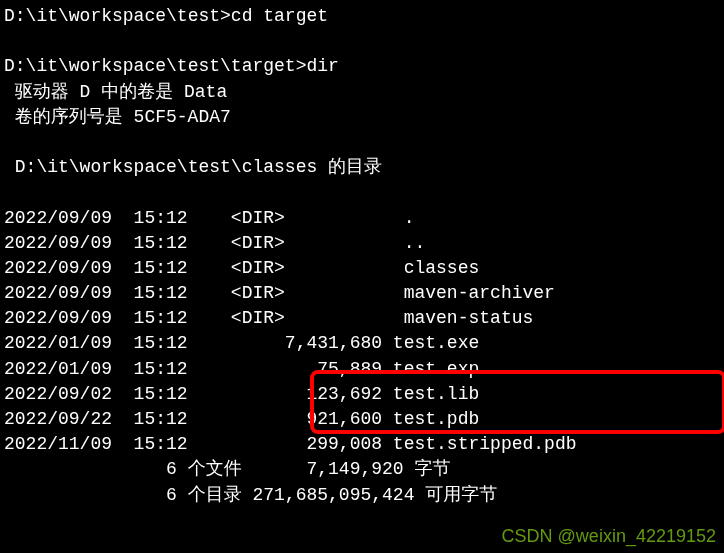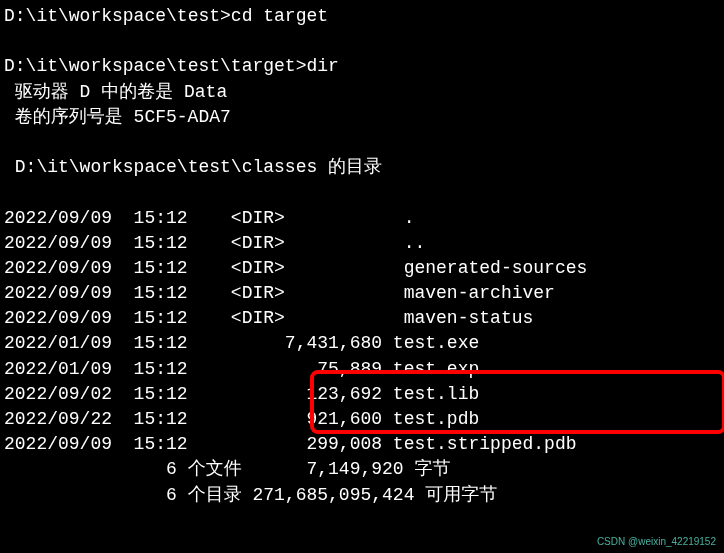--- a/index.html
+++ b/index.html
@@ -20,46 +20,46 @@
       display: block;
     }
     .highlight-box {
       position: absolute;
       border: 4px solid #ff0000;
       border-radius: 8px;
       pointer-events: none;
     }
     .watermark {
       position: absolute;
-      color: #5eead4;
-      font-size: 10px;
+      color: #84cc16;
+      font-size: 18px;
       font-family: sans-serif;
       opacity: 0.75;
     }
   </style>
 </head>
 <body>
 
 <span class="line"><span>D:\it\workspace\test&gt;</span><span>cd target</span></span>
 <span class="line"> </span>
 <span class="line"><span>D:\it\workspace\test\target&gt;</span><span>dir</span></span>
 <span class="line"> 驱动器 D 中的卷是 Data</span>
 <span class="line"> 卷的序列号是 5CF5-ADA7</span>
 <span class="line"> </span>
 <span class="line"> D:\it\workspace\test\classes 的目录</span>
 <span class="line"> </span>
 <div id="listing">
     <span class="line">2022/09/09  15:12    &lt;DIR&gt;           .</span>
     <span class="line">2022/09/09  15:12    &lt;DIR&gt;           ..</span>
-    <span class="line">2022/09/09  15:12    &lt;DIR&gt;           generated-sources</span>
+    <span class="line">2022/09/09  15:12    &lt;DIR&gt;           classes</span>
     <span class="line">2022/09/09  15:12    &lt;DIR&gt;           maven-archiver</span>
     <span class="line">2022/09/09  15:12    &lt;DIR&gt;           maven-status</span>
     <span class="line">2022/01/09  15:12         7,431,680 test.exe</span>
     <span class="line">2022/01/09  15:12            75,889 test.exp</span>
     <span class="line">2022/09/02  15:12           123,692 test.lib</span>
     <span class="line">2022/09/22  15:12           921,600 test.pdb</span>
-    <span class="line">2022/09/09  15:12           299,008 test.stripped.pdb</span>
+    <span class="line">2022/11/09  15:12           299,008 test.stripped.pdb</span>
   </div>
 <span class="line">               6 个文件      7,149,920 字节</span>
 <span class="line">               6 个目录 271,685,095,424 可用字节</span>
 
 <div id="hl" class="highlight-box" style="top: 370px; left: 310px; width: 408px; height: 56px;"></div>
 <div id="wm" class="watermark" style="bottom: 4px; right: 8px;">CSDN @weixin_42219152</div>
 
 </body></html>

